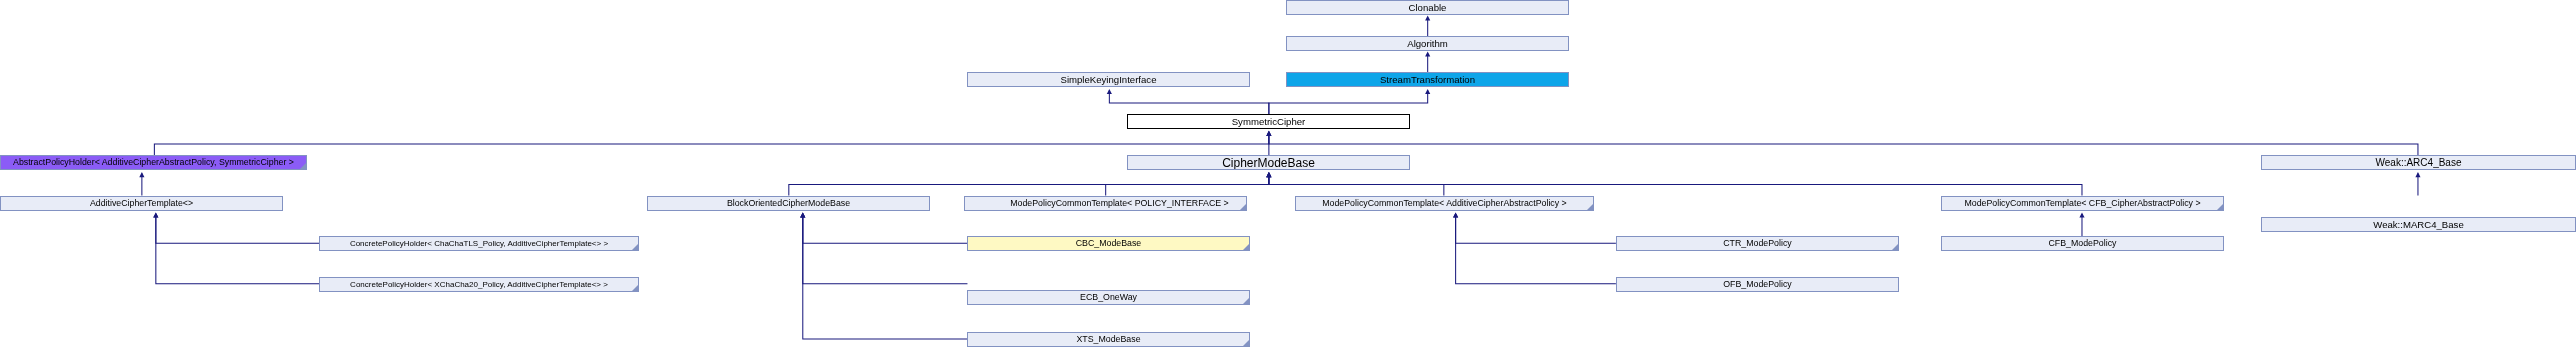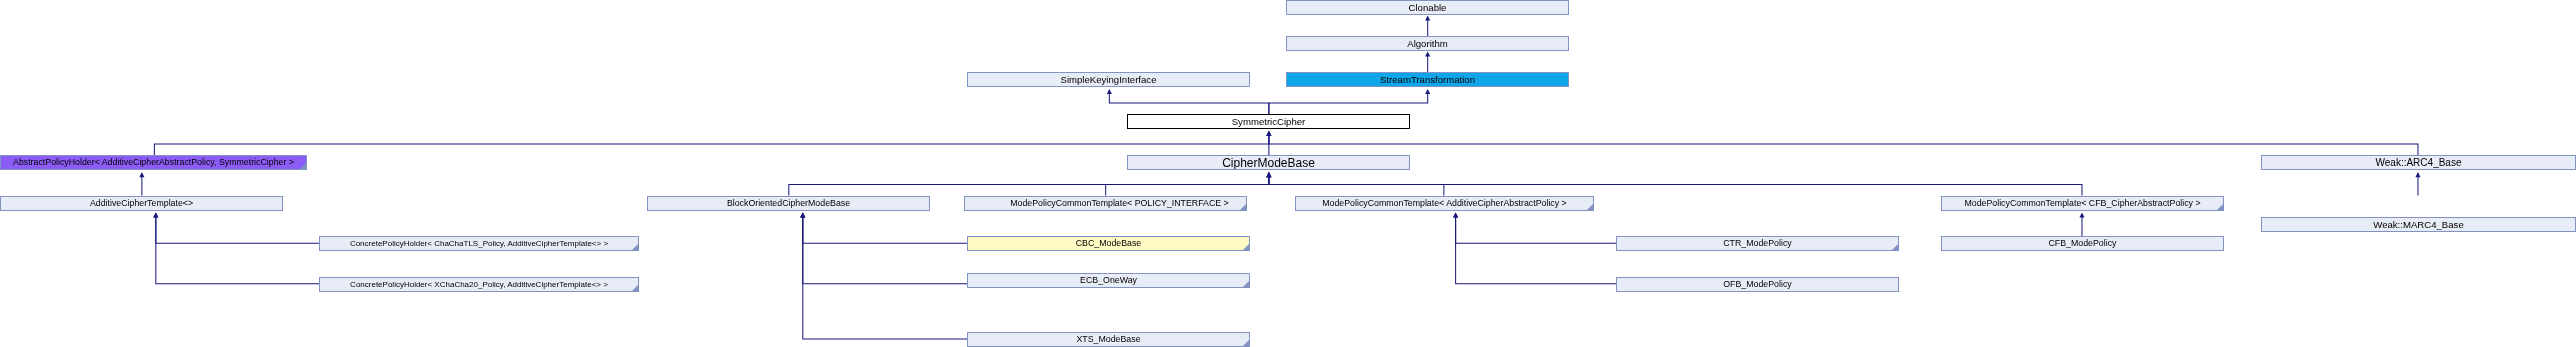--- a/index.html
+++ b/index.html
@@ -162,21 +162,21 @@
       </div>
       <div class="node tmpl" title="CTR_ModePolicy" style="left: 1616px; top: 236px; width: 283px; height: 15.4px; font-size: 8.8px; background: rgb(232, 236, 247); border-color: rgb(130, 146, 194); color: rgb(0, 0, 0);">
         <span class="node-label">CTR_ModePolicy</span>
       </div>
       <div class="node" title="CFB_ModePolicy" style="left: 1941px; top: 236px; width: 283px; height: 15.4px; font-size: 8.8px; background: rgb(232, 236, 247); border-color: rgb(130, 146, 194); color: rgb(0, 0, 0);">
         <span class="node-label">CFB_ModePolicy</span>
       </div>
       <div class="node tmpl" title="ConcretePolicyHolder&lt; XChaCha20_Policy, AdditiveCipherTemplate&lt;&gt; &gt;" style="left: 319px; top: 277px; width: 320px; height: 15.4px; font-size: 8px; background: rgb(232, 236, 247); border-color: rgb(130, 146, 194); color: rgb(0, 0, 0);">
         <span class="node-label">ConcretePolicyHolder&lt; XChaCha20_Policy, AdditiveCipherTemplate&lt;&gt; &gt;</span>
       </div>
-      <div class="node tmpl" title="ECB_OneWay" style="left: 967px; top: 273px; width: 283px; height: 15.4px; font-size: 8.8px; background: rgb(232, 236, 247); border-color: rgb(130, 146, 194); color: rgb(0, 0, 0);">
+      <div class="node tmpl" title="ECB_OneWay" style="left: 967px; top: 290px; width: 283px; height: 15.4px; font-size: 8.8px; background: rgb(232, 236, 247); border-color: rgb(130, 146, 194); color: rgb(0, 0, 0);">
         <span class="node-label">ECB_OneWay</span>
       </div>
       <div class="node" title="OFB_ModePolicy" style="left: 1616px; top: 277px; width: 283px; height: 15.4px; font-size: 8.8px; background: rgb(232, 236, 247); border-color: rgb(130, 146, 194); color: rgb(0, 0, 0);">
         <span class="node-label">OFB_ModePolicy</span>
       </div>
       <div class="node tmpl" title="XTS_ModeBase" style="left: 967px; top: 332px; width: 283px; height: 15.4px; font-size: 8.8px; background: rgb(232, 236, 247); border-color: rgb(130, 146, 194); color: rgb(0, 0, 0);">
         <span class="node-label">XTS_ModeBase</span>
       </div>
     </div>
 </div>

